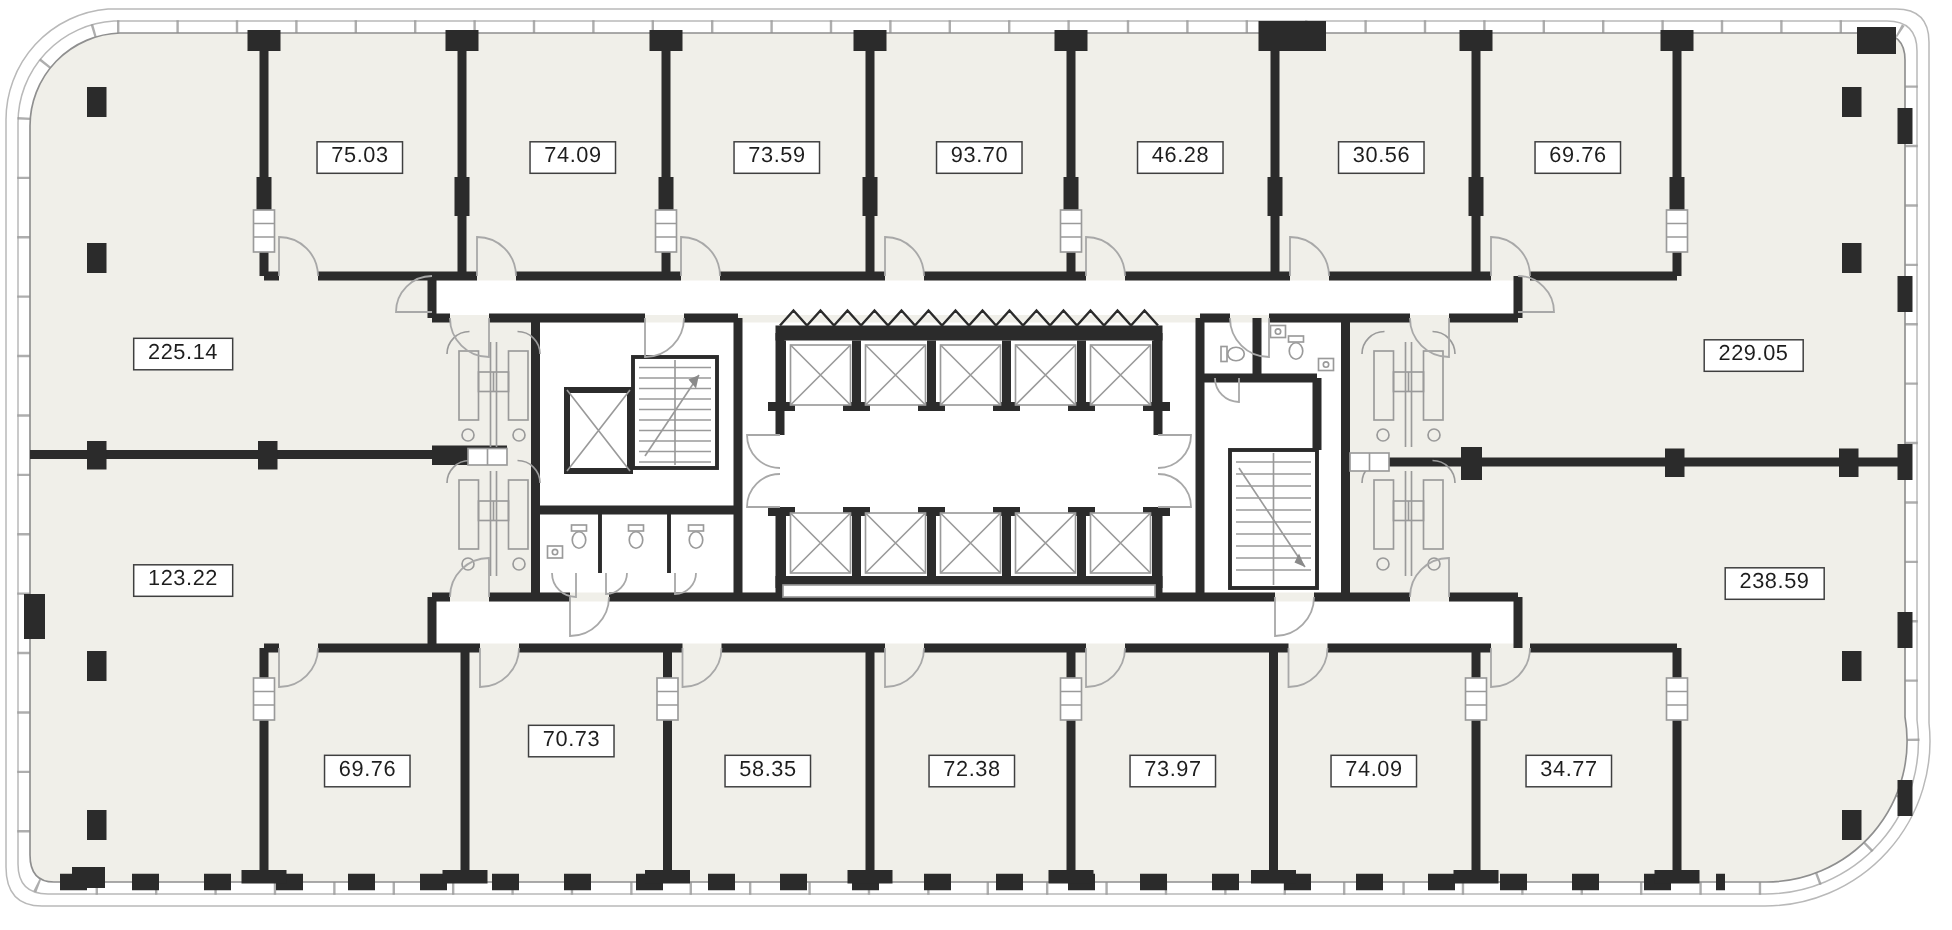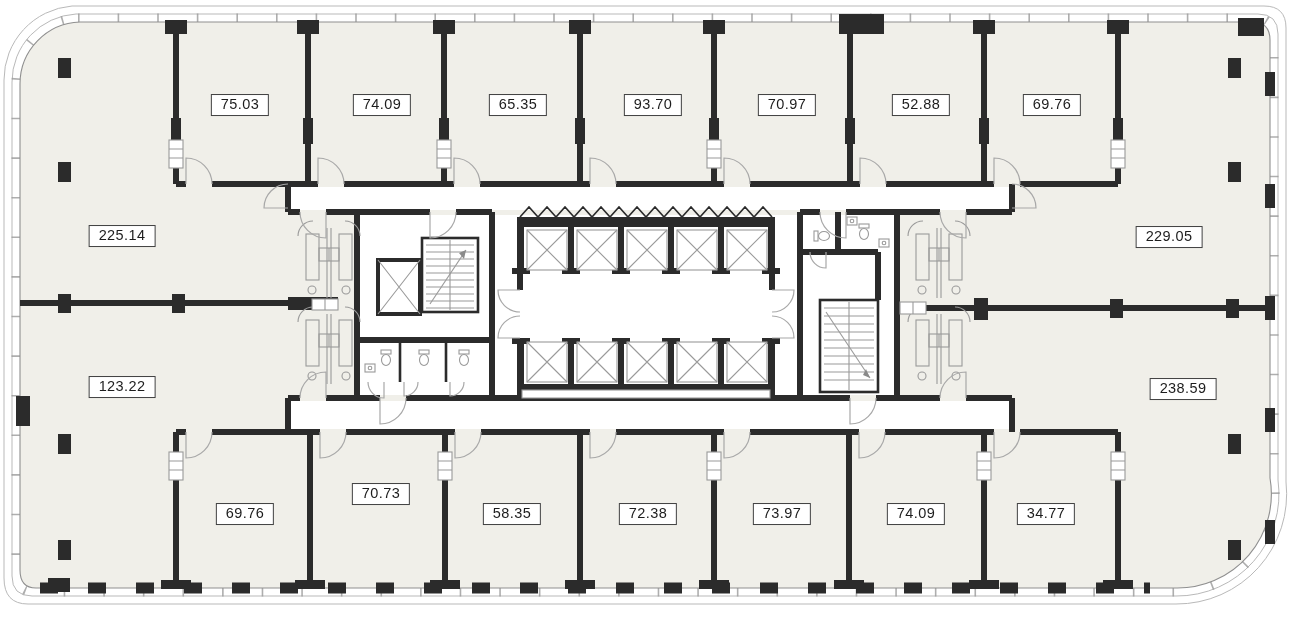--- a/index.html
+++ b/index.html
@@ -266,24 +266,24 @@
     <path class="door" d="M772 338H794A22 22 0 0 0 772 316"></path>
     <path class="door" d="M404 382V396A14 14 0 0 0 418 382"></path>
     <path class="door" d="M450 382V396A14 14 0 0 0 464 382"></path>
     <path class="door" d="M384 382V398A16 16 0 0 1 368 382"></path>
     <path class="door" d="M826 252V268A16 16 0 0 1 810 252"></path>
   </g>
 </svg>
 
 <div class="room-label" style="left:240px;top:105px">75.03</div>
 <div class="room-label" style="left:382px;top:105px">74.09</div>
-<div class="room-label" style="left:518px;top:105px">65.35</div>
+<div class="room-label" style="left:518px;top:105px">73.59</div>
 <div class="room-label" style="left:653px;top:105px">93.70</div>
-<div class="room-label" style="left:787px;top:105px">70.97</div>
-<div class="room-label" style="left:921px;top:105px">52.88</div>
+<div class="room-label" style="left:787px;top:105px">46.28</div>
+<div class="room-label" style="left:921px;top:105px">30.56</div>
 <div class="room-label" style="left:1052px;top:105px">69.76</div>
 
 <div class="room-label" style="left:122px;top:236px">225.14</div>
 <div class="room-label" style="left:122px;top:387px">123.22</div>
 <div class="room-label" style="left:1169px;top:237px">229.05</div>
 <div class="room-label" style="left:1183px;top:389px">238.59</div>
 
 <div class="room-label" style="left:245px;top:514px">69.76</div>
 <div class="room-label" style="left:381px;top:494px">70.73</div>
 <div class="room-label" style="left:512px;top:514px">58.35</div>

